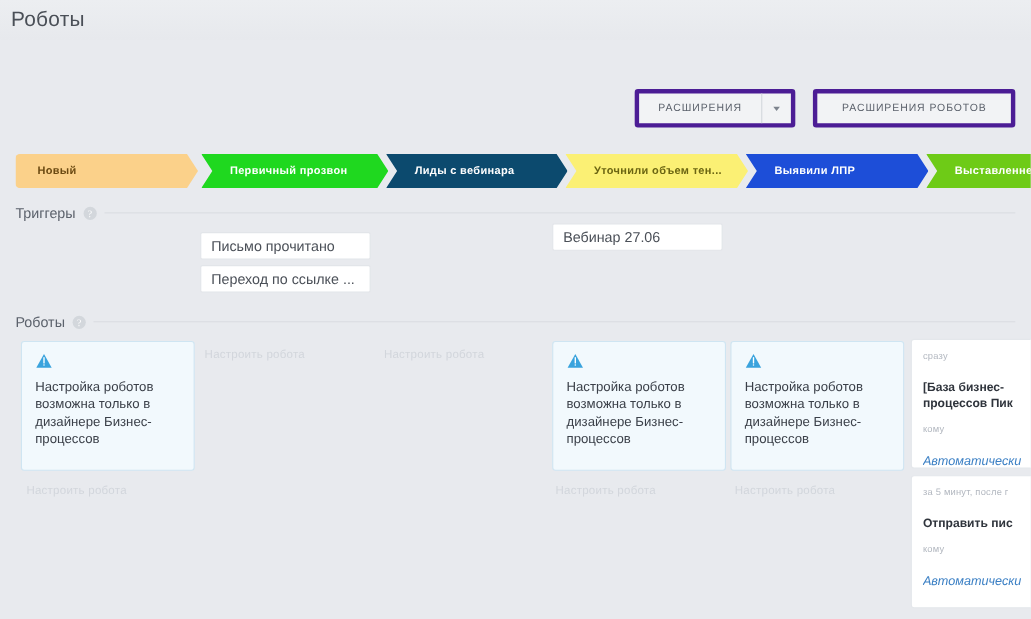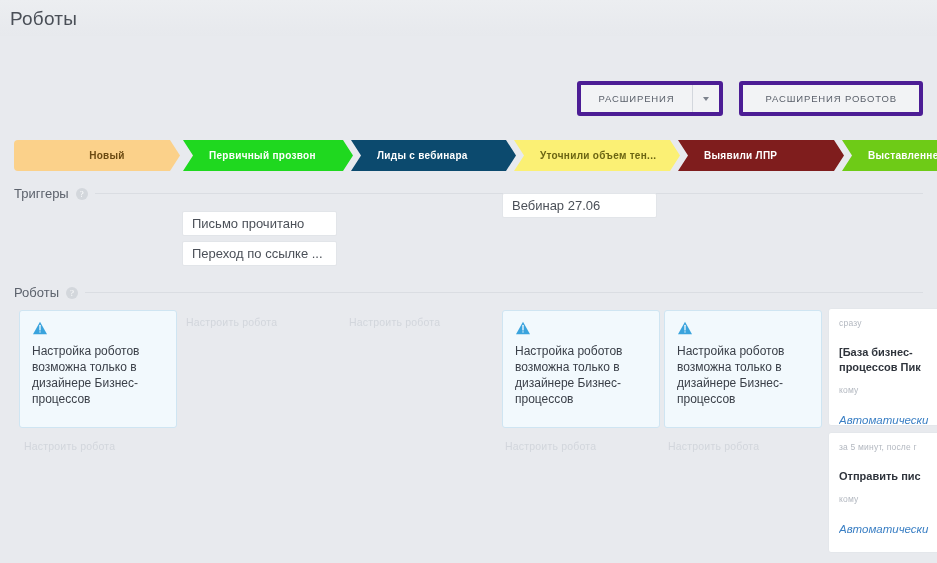--- a/index.html
+++ b/index.html
@@ -77,21 +77,20 @@
     font-weight: bold;
     letter-spacing: .3px;
     white-space: nowrap;
     overflow: hidden;
     padding-left: 22px;
     margin-right: 7px;
   }
   .stage.first {
     border-radius: 4px 4px 4px 4px;
     padding-left: 20px;
-    justify-content: center;
   }
   .stage:not(.first) {
     clip-path: polygon(0 0, calc(100% - 10px) 0, 100% 50%, calc(100% - 10px) 100%, 0 100%, 10px 50%);
     padding-left: 26px;
     margin-left: -4px;
     margin-right: 2px;
   }
   .stage.first {
     clip-path: polygon(0 0, calc(100% - 10px) 0, 100% 50%, calc(100% - 10px) 100%, 0 100%);
     border-radius: 4px 0 0 4px;
@@ -217,41 +216,41 @@
     </div>
     <div class="stage" style="background: rgb(31, 216, 31); color: rgb(255, 255, 255); width: 170px;">
       <span>Первичный прозвон</span>
     </div>
     <div class="stage" style="background: #0c4a6e; color: rgb(255, 255, 255); width: 165px;">
       <span>Лиды с вебинара</span>
     </div>
     <div class="stage" style="background: rgb(251, 240, 116); color: rgb(107, 101, 18); width: 166px;">
       <span>Уточнили объем тен...</span>
     </div>
-    <div class="stage" style="background: #7f1d1d; color: rgb(255, 255, 255); width: 166px;">
+    <div class="stage" style="background: #1d4ed8; color: rgb(255, 255, 255); width: 166px;">
       <span>Выявили ЛПР</span>
     </div>
     <div class="stage" style="background: rgb(110, 203, 23); color: rgb(255, 255, 255); width: 110px;">
       <span>Выставленнесч</span>
     </div>
   </div>
 
 <div class="section-head" style="top:186px">
   <span class="section-title">Триггеры</span>
   <span class="info-icon">?</span>
   <span class="rule"></span>
 </div>
 <div id="triggers">
     <div class="trigger" style="left: 182px; top: 211px; width: 155px;">
       <span>Письмо прочитано</span>
     </div>
     <div class="trigger" style="left: 182px; top: 241px; width: 155px;">
       <span>Переход по ссылке ...</span>
     </div>
-    <div class="trigger" style="left: 502px; top: 193px; width: 155px;">
+    <div class="trigger" style="left: 502px; top: 203px; width: 155px;">
       <span>Вебинар 27.06</span>
     </div>
   </div>
 
 <div class="section-head" style="top:285px">
   <span class="section-title">Роботы</span>
   <span class="info-icon">?</span>
   <span class="rule"></span>
 </div>
 

